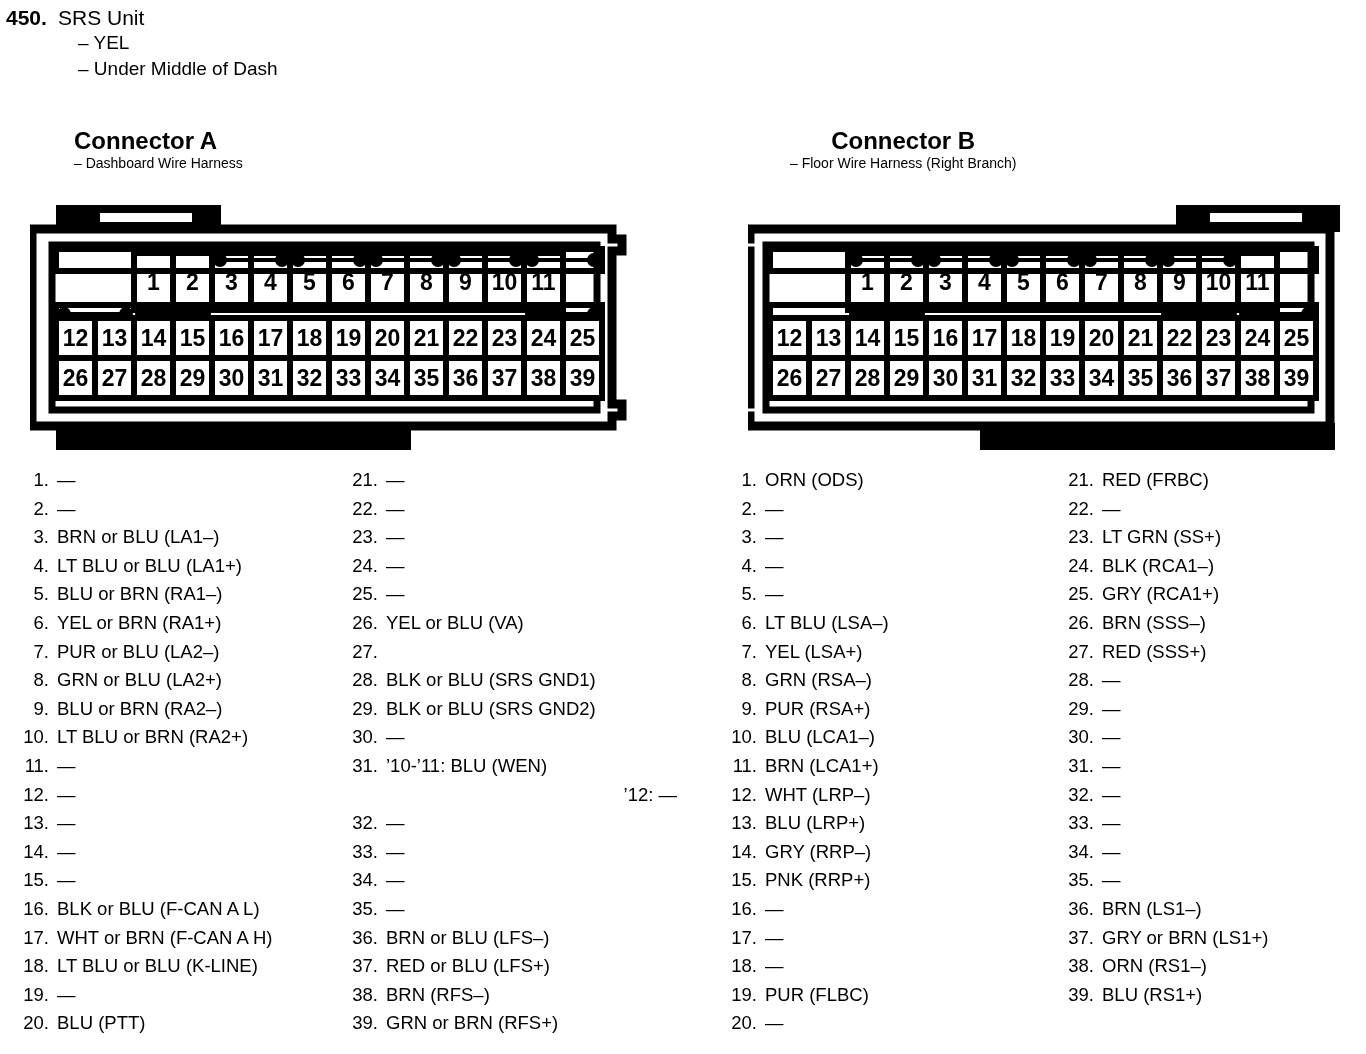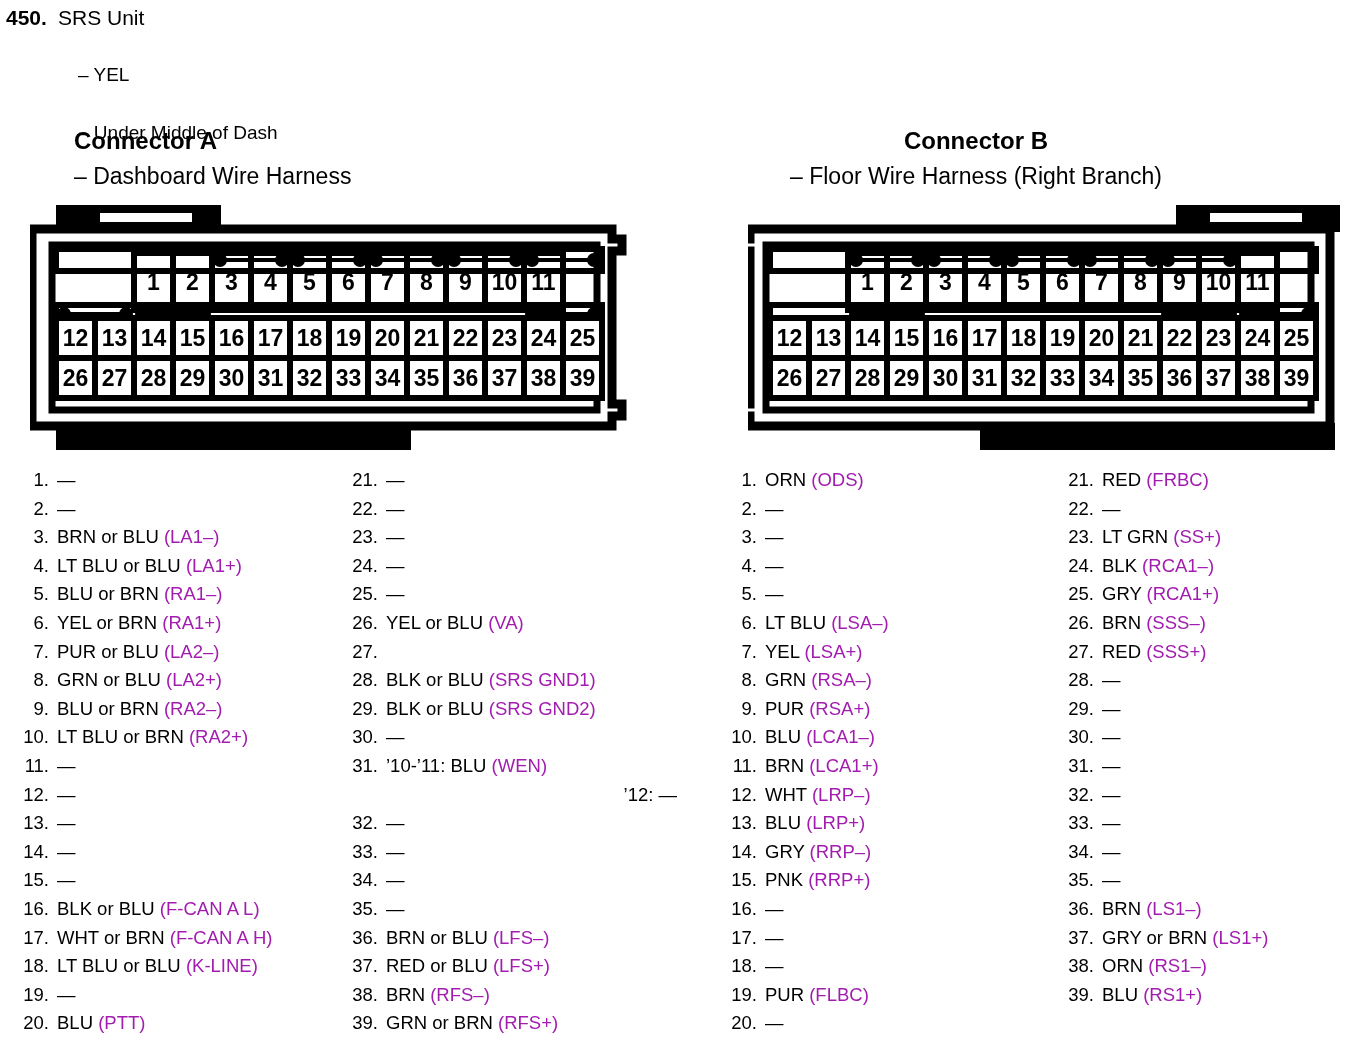--- a/index.html
+++ b/index.html
@@ -11,45 +11,45 @@
     color: #000000;
     overflow: hidden;
   }
   #page { position: relative; width: 1366px; height: 1054px; }
 
   
   .unit-head { position: absolute; left: 6px; top: 6px; }
   .unit-line { display: flex; align-items: flex-end; }
   .unit-num { font-size: 21px; font-weight: bold; width: 52px; }
   .unit-title { font-size: 21px; font-weight: normal; }
-  .unit-sub { font-size: 19px; margin-left: 72px; line-height: 1.36; margin-top: 32px; }
+  .unit-sub { font-size: 19px; margin-left: 72px; line-height: 1.36; }
 
   .conn-head { position: absolute; font-size: 20px; }
   .conn-head .ch-title { font-weight: bold; font-size: 24px; }
-  .conn-head .ch-sub { font-size: 23px; margin-top: 8px; }
+  .conn-head .ch-sub { font-size: 14px; }
   #connA-head { left: 74px; top: 127px; }
   #connB-head { left: 790px; top: 127px; text-align: center; }
 
   
   .conn-dia { position: absolute; }
   #diaA { left: 30px; top: 205px; width: 615px; height: 245px; }
   #diaB { left: 748px; top: 205px; width: 592px; height: 245px; }
   .conn-dia svg { display: block; }
 
   
   .pinlist { position: absolute; font-size: 18.5px; line-height: 28.6px; }
   #listA1 { left: 18px;   top: 466px; width: 330px; }
   #listA2 { left: 347px;  top: 466px; width: 330px; }
   #listB1 { left: 726px;  top: 466px; width: 330px; }
   #listB2 { left: 1063px; top: 466px; width: 330px; }
 
   .pin { display: flex; align-items: flex-start; white-space: nowrap; }
   .pin-no { flex: 0 0 auto; text-align: right; width: 31px; margin-right: 8px; }
   .pin-val { flex: 1 1 auto; }
-  .sig { color: #a21caf; }
+  .sig { color: #000000; }
   .pin-cont { margin-left: 39px; text-align: right; }
 </style>
 </head>
 <body>
 
 <div id="page">
 
   <div class="unit-head">
     <div class="unit-line">
       <span class="unit-num">450.</span>

